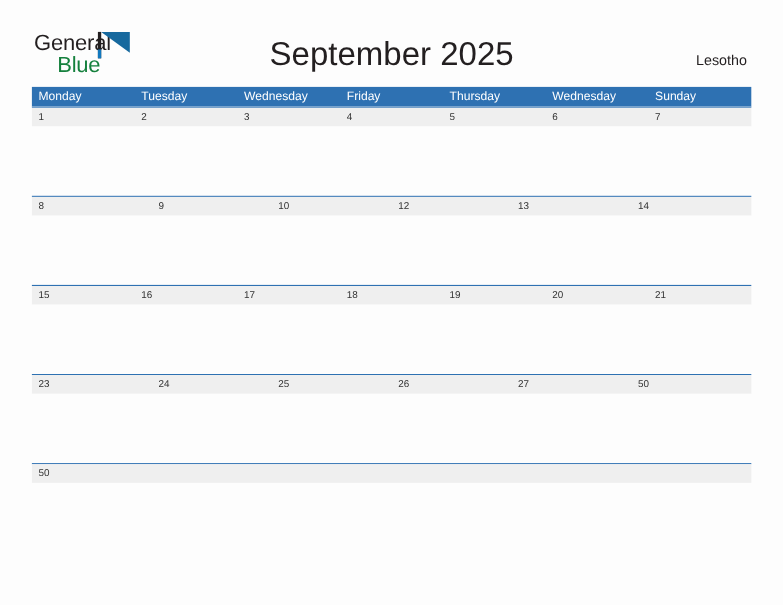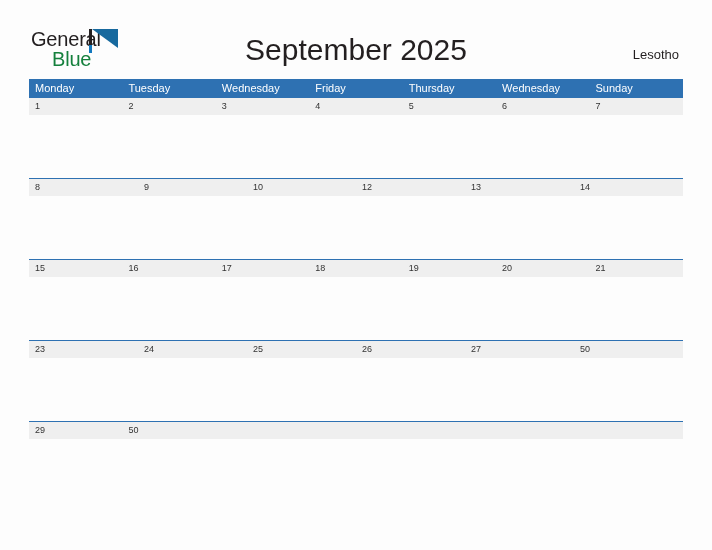--- a/index.html
+++ b/index.html
@@ -255,21 +255,20 @@
         <div class="daynum-cell">25</div>
         <div class="daynum-cell">26</div>
         <div class="daynum-cell">27</div>
         <div class="daynum-cell">50</div>
       </div>
       <div class="week-body"></div>
     </div>
 
     <div class="week-row">
       <div class="daynum-band">
-        <div class="daynum-cell">29</div>
         <div class="daynum-cell">50</div>
         <div class="daynum-cell empty"></div>
         <div class="daynum-cell empty"></div>
         <div class="daynum-cell empty"></div>
         <div class="daynum-cell empty"></div>
         <div class="daynum-cell empty"></div>
       </div>
       <div class="week-body"></div>
     </div>
 

